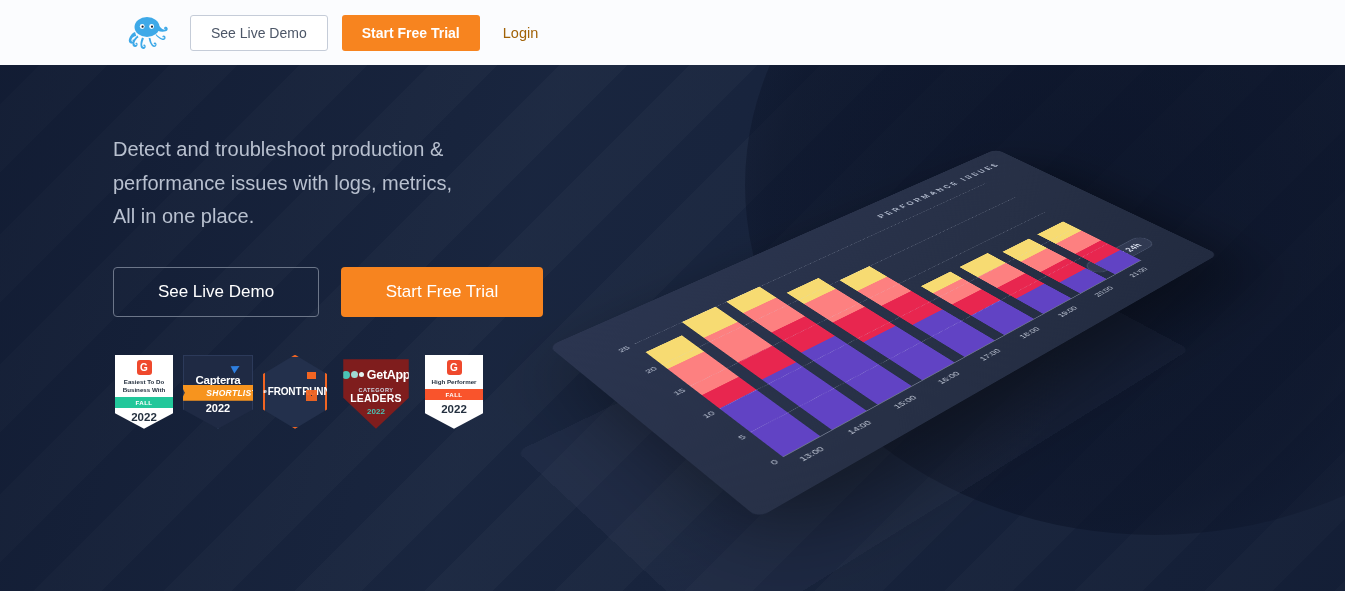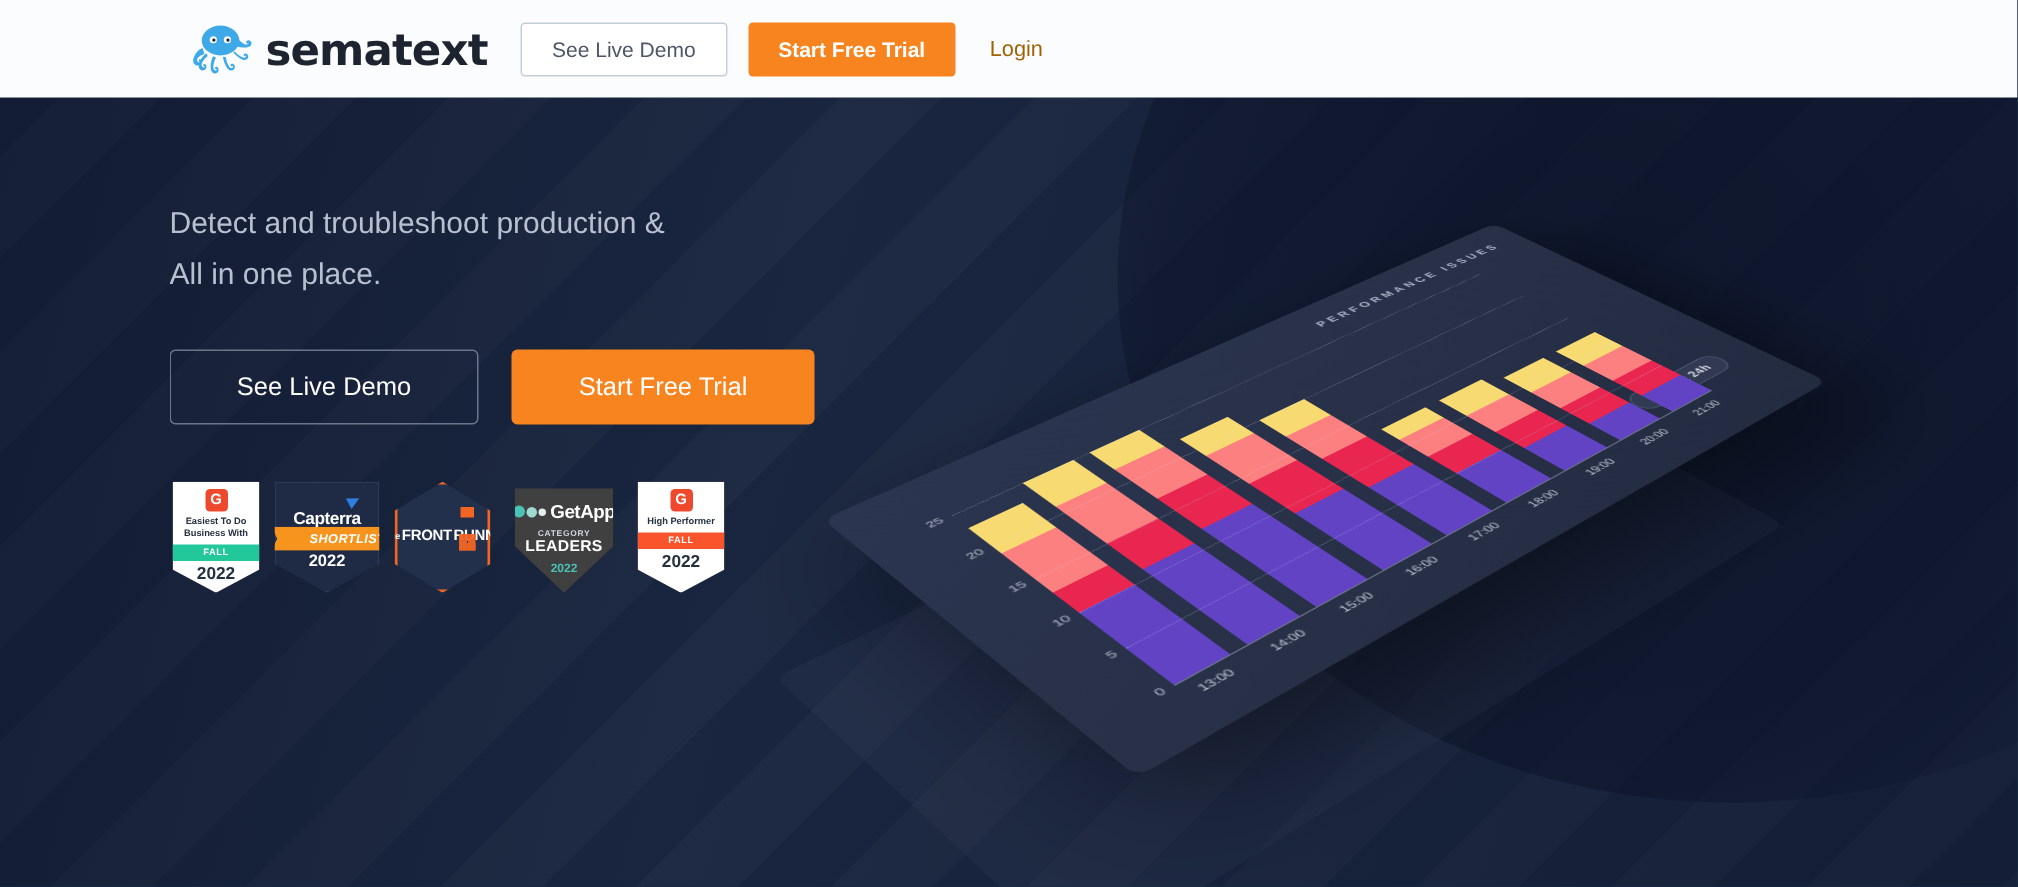--- a/index.html
+++ b/index.html
@@ -254,21 +254,21 @@
     background:
       linear-gradient(to right, #f26522 46%, transparent 46%, transparent 54%, #f26522 54%),
       linear-gradient(to bottom, #f26522 44%, transparent 44%, transparent 56%, #f26522 56%);
     background-blend-mode: normal;
     opacity: 0.95;
   }
 
   
   .getapp {
     width: 78px; height: 74px;
-    background: #404040;
+    background: #7f1d1d;
     clip-path: polygon(8% 6%, 92% 6%, 92% 58%, 50% 100%, 8% 58%);
     display: flex; flex-direction: column; align-items: center;
     padding-top: 13px;
     border-radius: 4px;
   }
   .ga-row { display: flex; align-items: center; gap: 3px; }
   .ga-dots { display: flex; align-items: center; gap: 1px; }
   .ga-d1 { width: 8px; height: 8px; border-radius: 50%; background: #4ac3b5; }
   .ga-d2 { width: 7px; height: 7px; border-radius: 50%; background: #9fd9d2; }
   .ga-d3 { width: 5px; height: 5px; border-radius: 50%; background: #e3f0ee; }
@@ -401,21 +401,20 @@
             <path d="M24.6 22.8c.4 3 1.6 6.1 3.2 8 1.3 1.5 3.1 1.6 4.1.5 1-1.1.9-2.7-.2-3.5-.9-.6-1.9-.2-2 .5-.1.7.7 1.2 1.2.9.3-.2.3-.6 0-.7.6.4.6 1.3 0 1.7-.7.5-1.7-.1-2.3-1-1.1-1.6-1.8-4-2-6z"></path>
             <path d="M31.5 19.8c1.8 2.3 4.2 4.2 6.4 5 1.7.6 3.3-.2 3.6-1.6.3-1.4-.6-2.6-1.8-2.6-1 0-1.5.8-1.2 1.4.3.6 1.1.6 1.3.1.1-.3-.1-.6-.4-.6.7 0 1 .8.6 1.4-.4.7-1.5.7-2.4.3-1.8-.7-3.9-2.3-5.3-4z"></path>
             <path d="M33.6 15.8c2.6 1 5.7 1.2 8 .5 1.7-.5 2.5-2 1.9-3.2-.6-1.3-2.1-1.6-3-.8-.7.6-.5 1.5.1 1.7.6.2 1.1-.3.9-.8.4.6-.1 1.3-.8 1.4-1 .2-2.2-.4-3-1-1.5-1.1-2.8-2.6-3.6-4z"></path>
           </g>
           <circle cx="18.2" cy="11.5" r="2.4" fill="#ffffff"></circle>
           <circle cx="27.6" cy="11.5" r="2.4" fill="#ffffff"></circle>
           <circle cx="18.6" cy="11.7" r="1.1" fill="#18202e"></circle>
           <circle cx="28.0" cy="11.7" r="1.1" fill="#18202e"></circle>
         </svg>
       </span>
-      <span class="logo-text">sematext</span>
     </div>
 
 
     <div class="hdr-actions">
       <button class="btn-demo-sm">See Live Demo</button>
       <button class="btn-trial-sm">Start Free Trial</button>
       <a class="login-link">Login</a>
     </div>
   </div>
 
@@ -514,20 +513,21 @@
             <div class="ytick" style="top: 64.2963px;">20</div>
             <div class="grid-line" style="top: 18.3704px;"></div>
             <div class="ytick" style="top: 18.3704px;">25</div>
           </div>
       </div>
     </div>
 
     <div class="hero-copy">
       <div class="hero-sub">
         <div>Detect and troubleshoot production &amp;</div>
+        <div>performance issues with logs, metrics,</div>
         <div>All in one place.</div>
       </div>
 
       <div class="hero-btns">
         <button class="btn-demo-lg">See Live Demo</button>
         <button class="btn-trial-lg">Start Free Trial</button>
       </div>
 
       <div class="badges">
 

